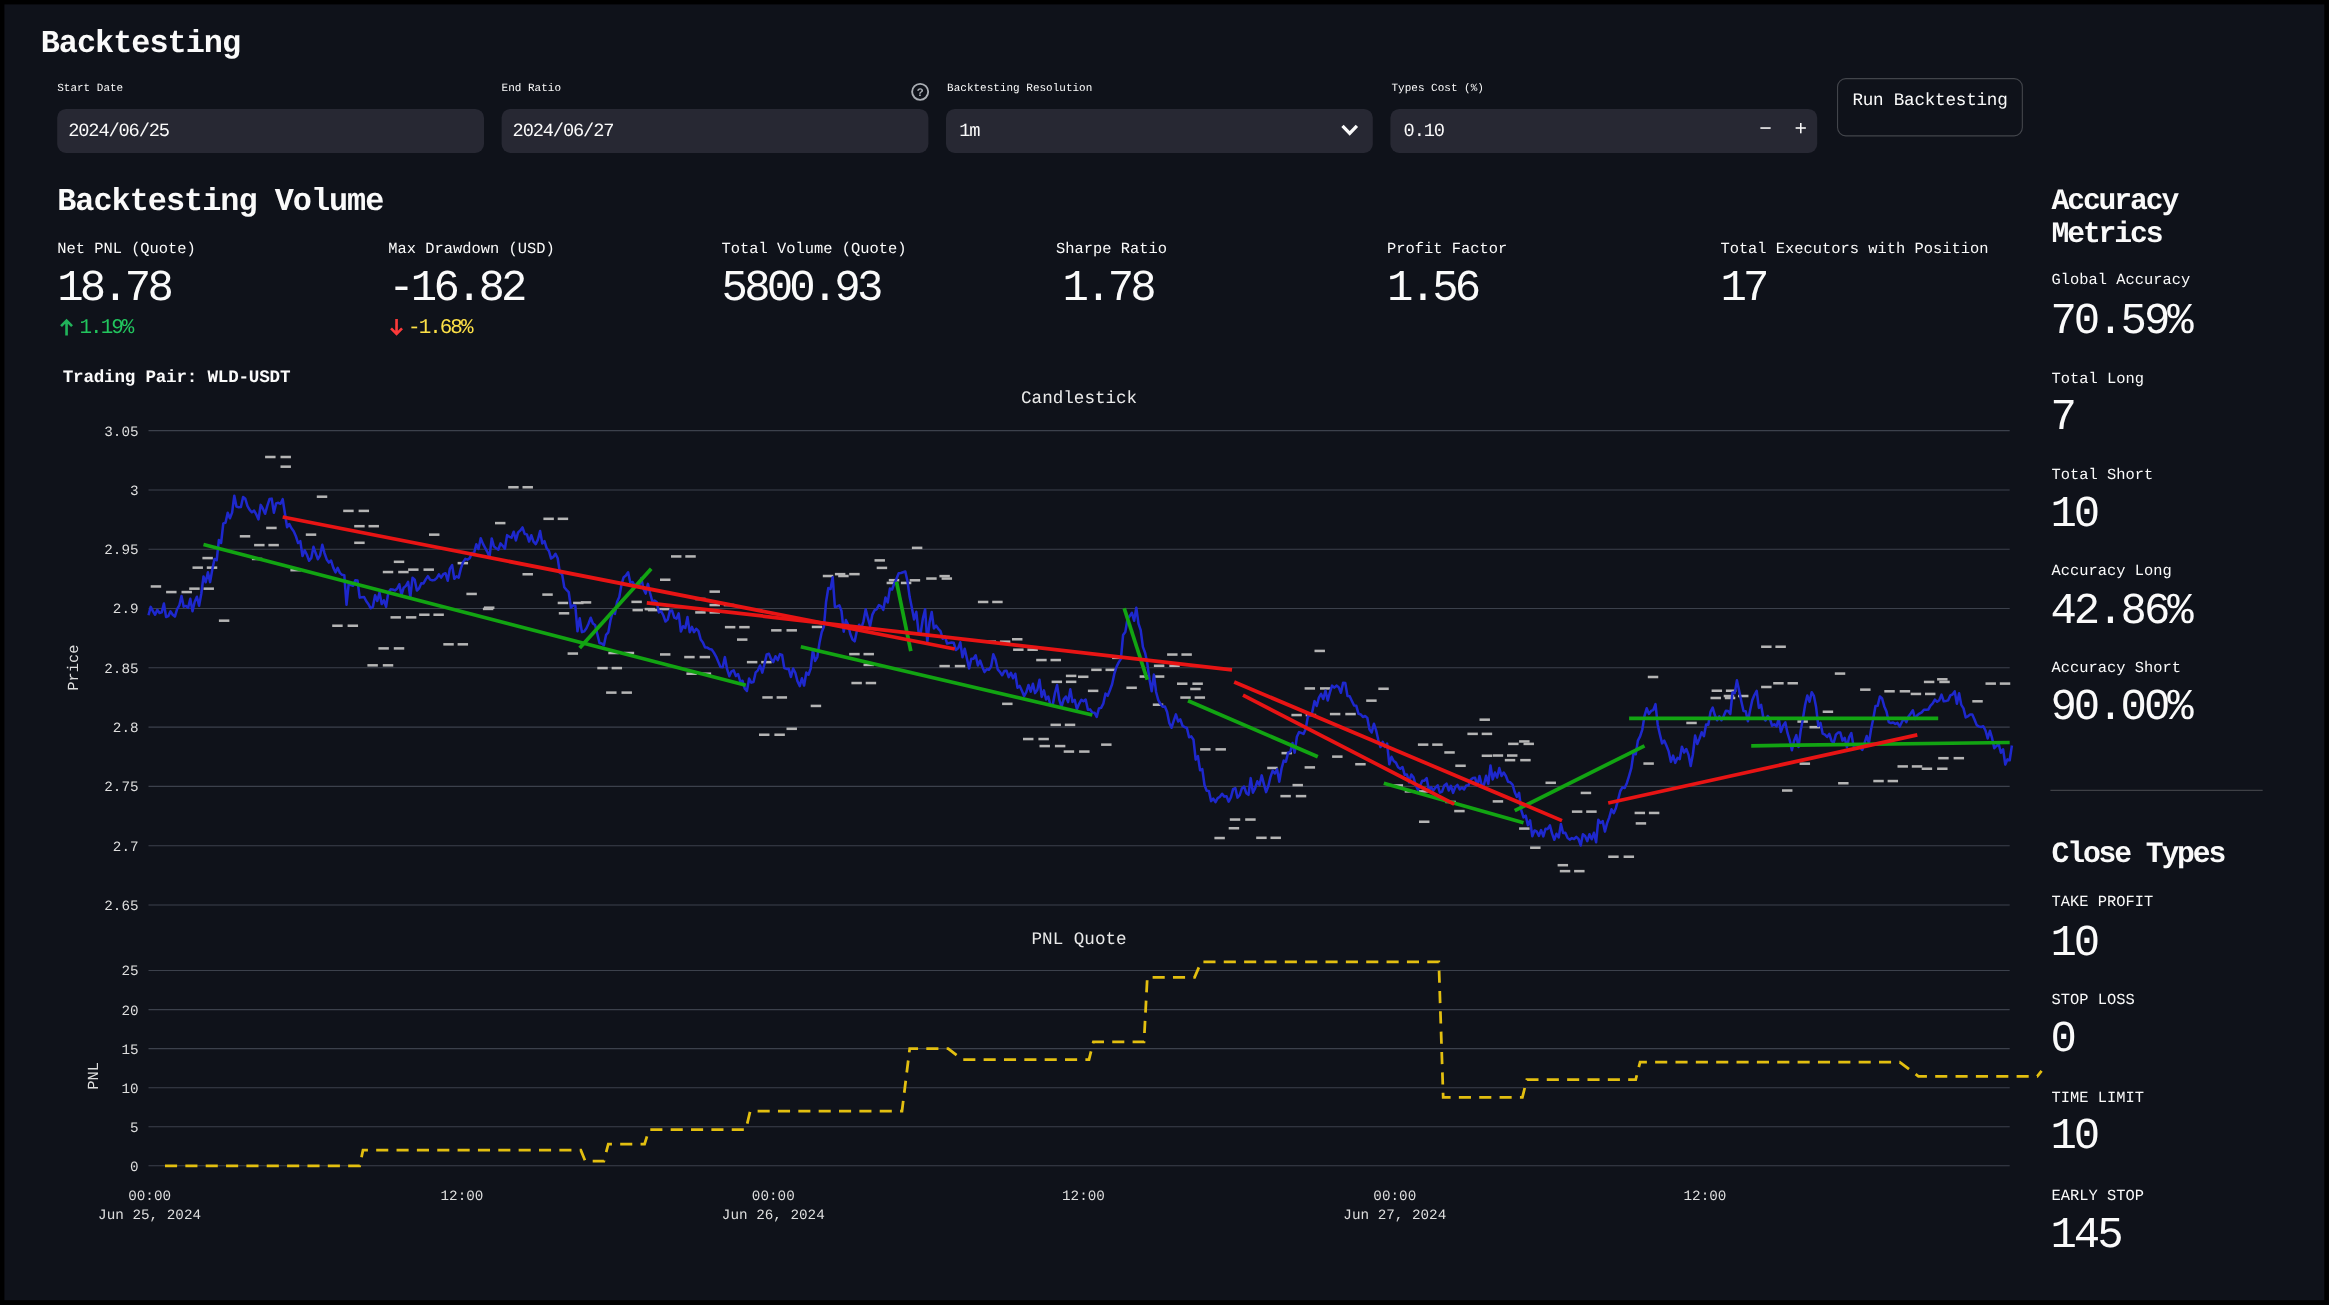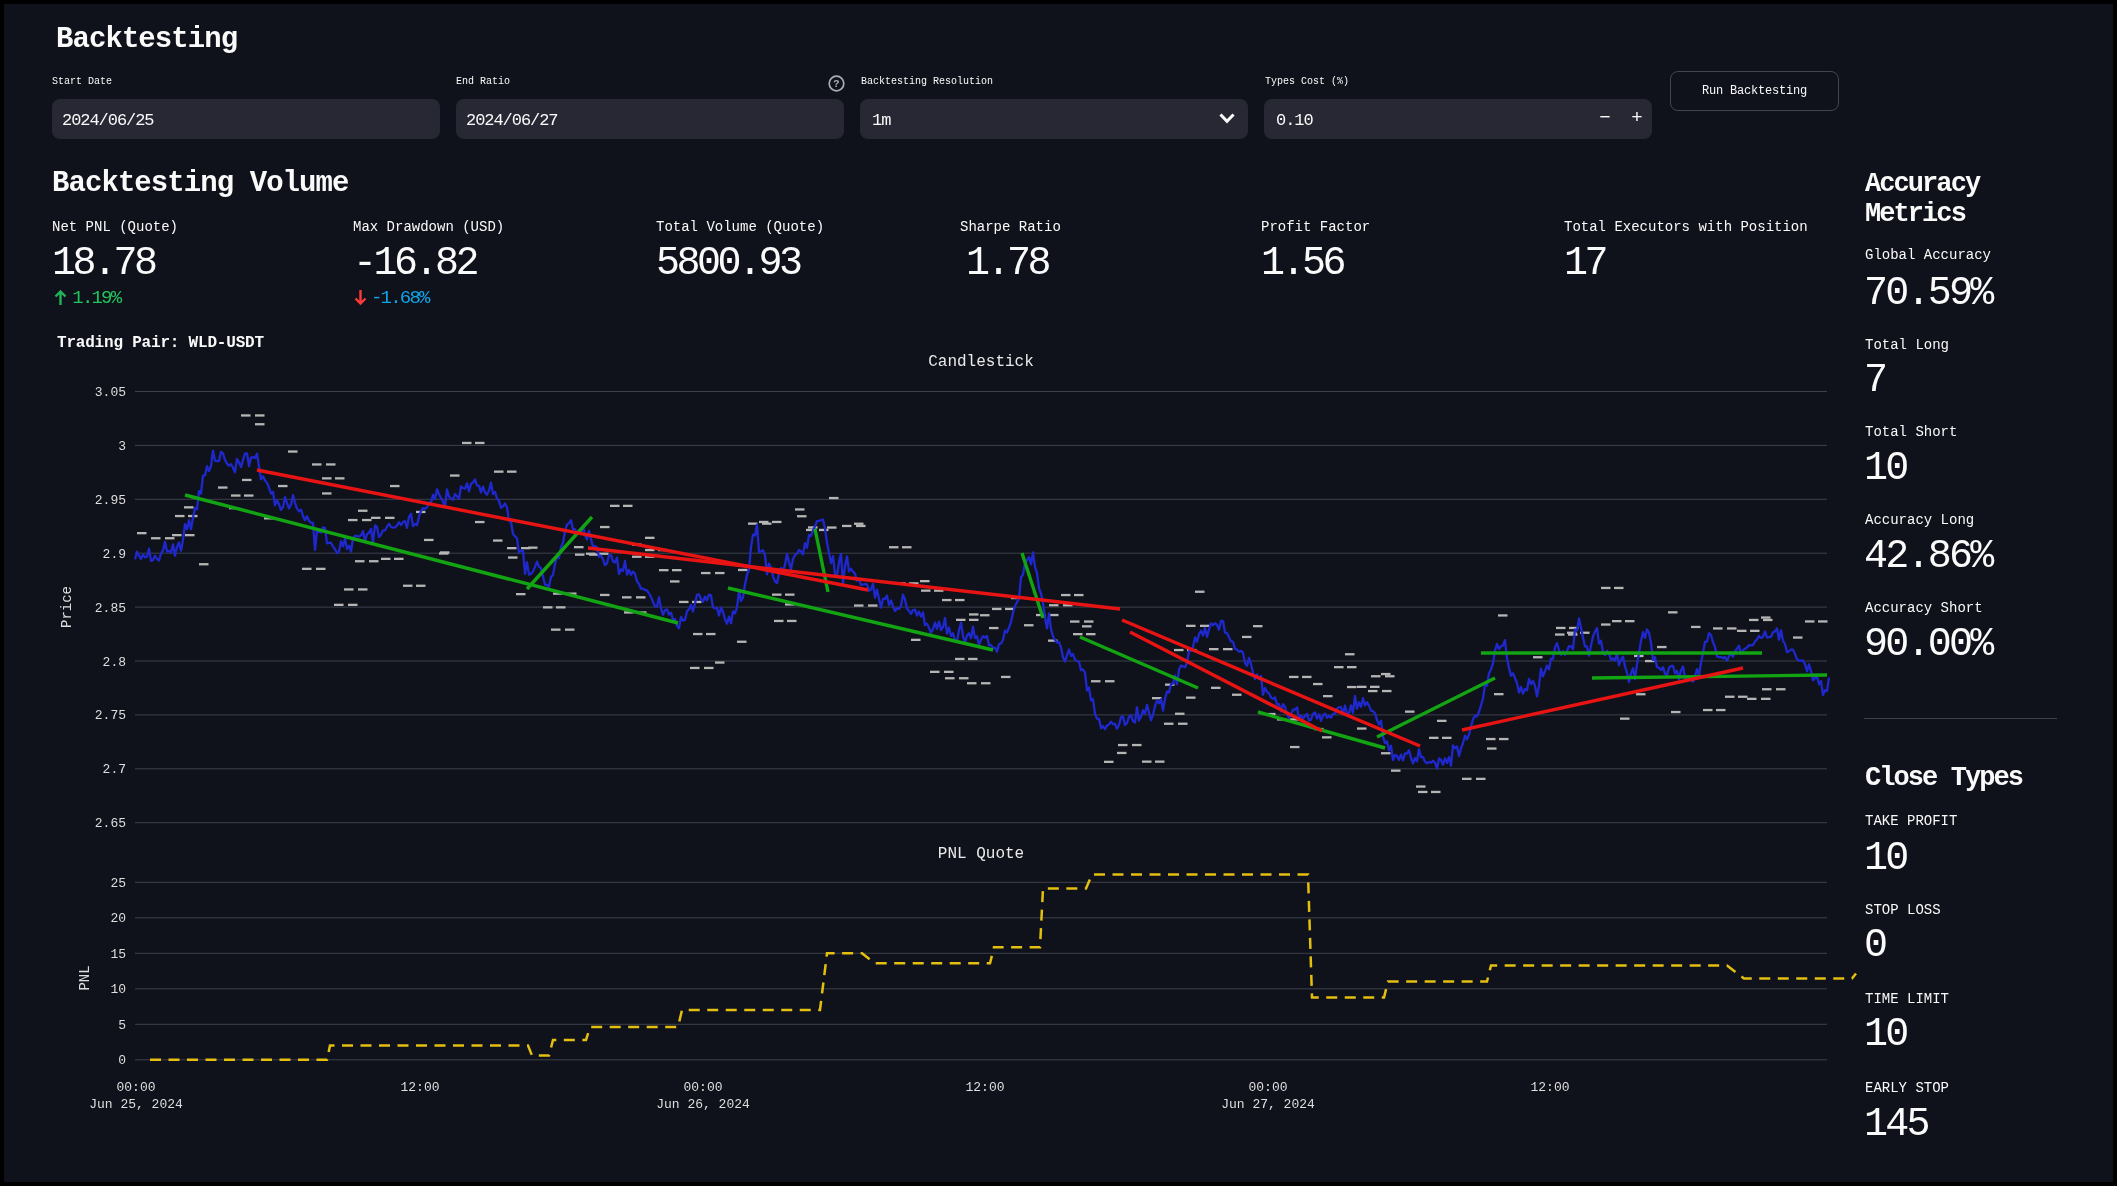--- a/index.html
+++ b/index.html
@@ -7,24 +7,24 @@
 #chart { position:absolute; left:0; top:0; }
 div { position:absolute; white-space:nowrap; }
 .h1 { font-size:29px; font-weight:bold; letter-spacing:-0.93px; line-height:1; }
 .h2 { font-size:27px; font-weight:bold; letter-spacing:-1.93px; line-height:29.4px; }
 .label { font-size:10px; line-height:1; }
 .mlabel { font-size:14px; line-height:1; }
 .mvalue { font-size:40px; letter-spacing:-3.5px; line-height:1; }
 .svalue { font-size:40px; letter-spacing:-2.75px; line-height:1; }
 .mdelta { font-size:19px; letter-spacing:-1.8px; line-height:1; }
 .dup { color:#22c55e; }
-.ddown { color:#0ea5e9; }
+.ddown { color:#fde047; }
 .itext { font-size:17px; letter-spacing:-1.05px; line-height:1; }
 .input { background:#272833; border-radius:8px; height:40px; }
-.btn { border:1px solid rgba(250,250,250,.22); border-radius:8px; height:40px; line-height:38px; font-size:12px; letter-spacing:-0.2px; text-align:center; }
+.btn { border:1px solid rgba(250,250,250,.22); border-radius:8px; height:53px; line-height:38px; font-size:16px; letter-spacing:-0.2px; text-align:center; }
 .bold { font-weight:bold; }
 </style></head>
 <body>
 <div id="bg"></div>
 <svg id="chart" width="2117" height="1186" viewBox="0 0 2117 1186">
 <line x1="135" y1="391.5" x2="1827" y2="391.5" stroke="#3c414c" stroke-width="1"></line>
     <line x1="135" y1="445.4" x2="1827" y2="445.4" stroke="#3c414c" stroke-width="1"></line>
     <line x1="135" y1="499.3" x2="1827" y2="499.3" stroke="#3c414c" stroke-width="1"></line>
     <line x1="135" y1="553.2" x2="1827" y2="553.2" stroke="#3c414c" stroke-width="1"></line>
     <line x1="135" y1="607.1" x2="1827" y2="607.1" stroke="#3c414c" stroke-width="1"></line>
@@ -337,21 +337,21 @@
     <text x="1268" y="1091" text-anchor="middle" font-family="Liberation Mono, monospace" font-size="13" fill="#dedede">00:00</text>
     <text x="1550" y="1091" text-anchor="middle" font-family="Liberation Mono, monospace" font-size="13" fill="#dedede">12:00</text>
     <text x="136" y="1108" text-anchor="middle" font-family="Liberation Mono, monospace" font-size="13" fill="#dedede">Jun 25, 2024</text>
     <text x="703" y="1108" text-anchor="middle" font-family="Liberation Mono, monospace" font-size="13" fill="#dedede">Jun 26, 2024</text>
     <text x="1268" y="1108" text-anchor="middle" font-family="Liberation Mono, monospace" font-size="13" fill="#dedede">Jun 27, 2024</text>
     <text x="981" y="366" text-anchor="middle" font-family="Liberation Mono, monospace" font-size="16" fill="#eaeaea">Candlestick</text>
     <text x="981" y="858" text-anchor="middle" font-family="Liberation Mono, monospace" font-size="16" fill="#eaeaea">PNL Quote</text>
     <text x="71" y="607" text-anchor="middle" transform="rotate(-90 71 607)" font-family="Liberation Mono, monospace" font-size="14" fill="#dedede">Price</text>
     <text x="89" y="978" text-anchor="middle" transform="rotate(-90 89 978)" font-family="Liberation Mono, monospace" font-size="14" fill="#dedede">PNL</text>
 </svg>
-<div class="h1" style="left:56px;top:25.1px;">Backtesting</div>
+<div class="h1" style="left:37px;top:25.1px;">Backtesting</div>
 <div class="label" style="left:52px;top:76.8px;">Start Date</div>
 <div class="label" style="left:456px;top:76.8px;">End Ratio</div>
 <div class="label" style="left:861px;top:76.8px;">Backtesting Resolution</div>
 <div class="label" style="left:1265px;top:76.8px;">Types Cost (%)</div>
 <div class="input" style="left:52px;top:99px;width:388px;"></div>
 <div class="input" style="left:456px;top:99px;width:388px;"></div>
 <div class="input" style="left:860px;top:99px;width:388px;"></div>
 <div class="input" style="left:1264px;top:99px;width:388px;"></div>
 <div class="itext" style="left:62px;top:112px;">2024/06/25</div>
 <div class="itext" style="left:466px;top:112px;">2024/06/27</div>

